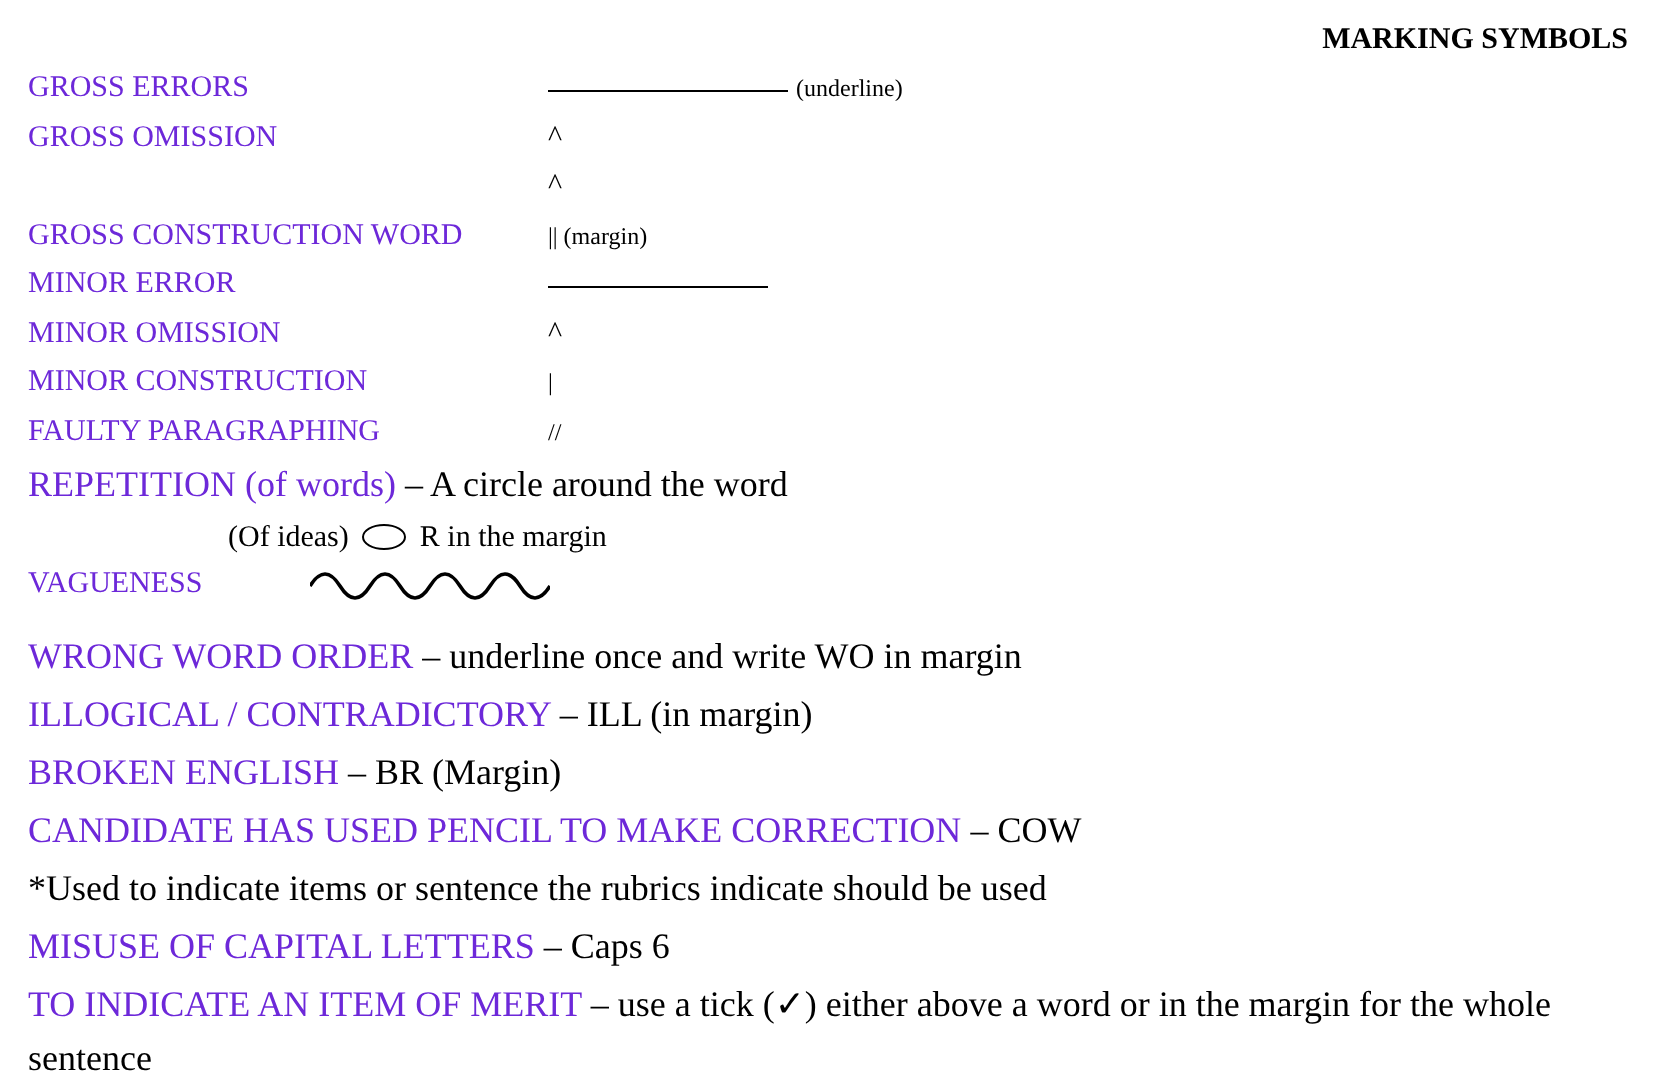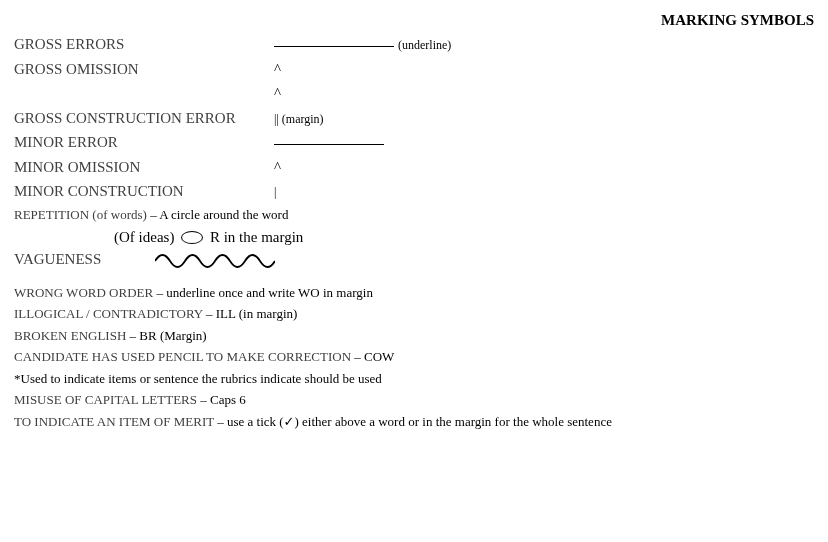--- a/index.html
+++ b/index.html
@@ -67,21 +67,21 @@
       top: -2px;
     }
 
     .caret {
       font-size: 15px;
     }
 
     .section-full {
       line-height: 1.5;
       margin-bottom: 2px;
-      font-size: 13px;
+      font-size: 18px;
     }
 
     .indented {
       padding-left: 100px;
       margin-bottom: 2px;
       line-height: 1.5;
     }
 
     .vagueness-row {
       display: flex;
@@ -93,21 +93,21 @@
     .wavy-symbol {
       display: inline-block;
       margin-left: 6px;
     }
 
     .blank-line {
       height: 10px;
     }
 
     .navy {
-      color: #404040;
+      color: #6d28d9;
     }
 
     .black {
       color: #000000;
     }
 
     
     .oval-shape {
       display: inline-block;
       width: 22px;
@@ -146,41 +146,45 @@
     <span class="label navy">GROSS OMISSION</span>
     <span class="symbol caret">^</span>
   </div>
 
   <div class="section">
     <span class="label"></span>
     <span class="symbol caret">^</span>
   </div>
 
   <div class="section">
-    <span class="label navy">GROSS CONSTRUCTION ERROR</span>
+    <span class="label navy">GROSS CONSTRUCTION WORD</span>
     <span class="symbol">|| (margin)</span>
   </div>
 
   <div class="section">
     <span class="label navy">MINOR ERROR</span>
     <span class="symbol">
       <span class="underline-symbol-short"></span>
     </span>
   </div>
 
   <div class="section">
     <span class="label navy">MINOR OMISSION</span>
     <span class="symbol caret">^</span>
   </div>
 
   <div class="section">
     <span class="label navy">MINOR CONSTRUCTION</span>
     <span class="symbol">|</span>
   </div>
 
+  <div class="section">
+    <span class="label navy">FAULTY PARAGRAPHING</span>
+    <span class="symbol">//</span>
+  </div>
 
   <div class="section-full">
     <span class="navy">REPETITION (of words)</span><span class="black"> – A circle around the word</span>
   </div>
 
   <div class="indented">
     <span class="black">(Of ideas)</span>
     <span class="oval-shape"></span>
     <span class="black"> R in the margin</span>
   </div>

